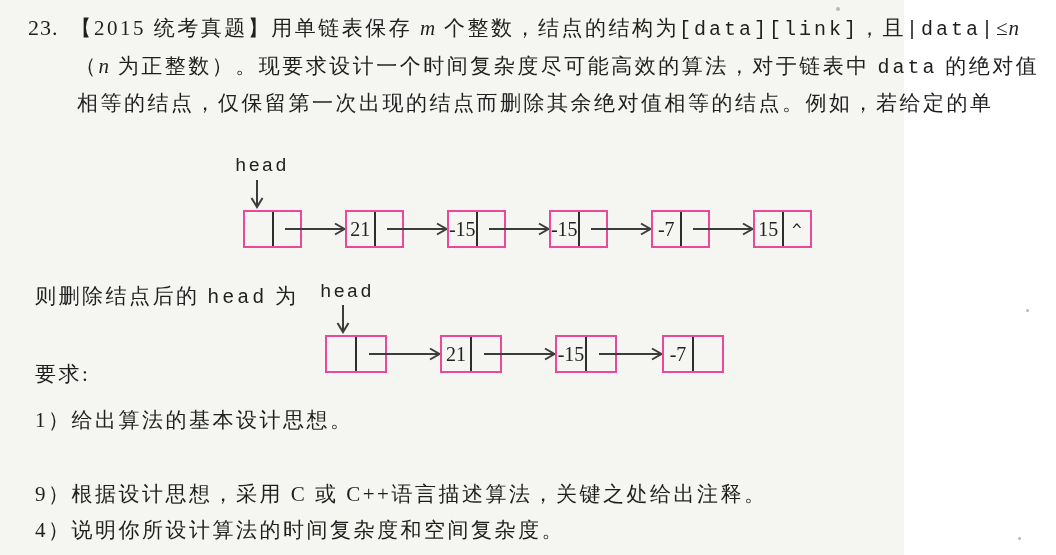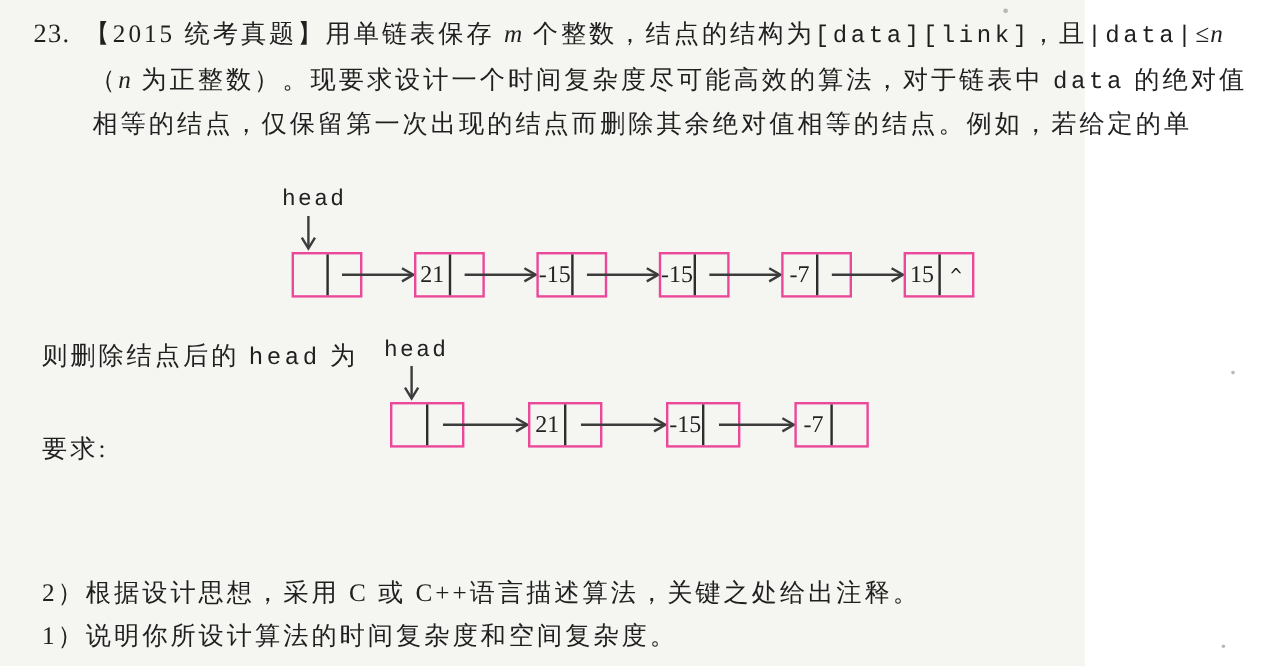--- a/index.html
+++ b/index.html
@@ -160,24 +160,27 @@
 
     <div class="node" style="left:352px;">
       <span class="cell data">-7</span>
       <span class="cell link"></span>
     </div>
   </div>
 
   <div class="line" style="left:35px; top:348px;margin-top:12px;">
     <span>要求:</span>
   </div>
+  <div class="line" style="left:35px; top:406px;">
+    <span>1）给出算法的基本设计思想。</span>
+  </div>
   <div class="line" style="left:35px; top:480px;">
-    <span>2）根据设计思想，采用 C 或 C++语言描述算法，关键之处给出注释。</span>
+    <span>9）根据设计思想，采用 C 或 C++语言描述算法，关键之处给出注释。</span>
   </div>
   <div class="line" style="left:35px; top:516px;">
-    <span>1）说明你所设计算法的时间复杂度和空间复杂度。</span>
+    <span>4）说明你所设计算法的时间复杂度和空间复杂度。</span>
   </div>
 
   <div class="speck" style="left:836px; top:7px; width:4px; height:4px;"></div>
   <div class="speck" style="left:1026px; top:309px; width:3px; height:3px;"></div>
   <div class="speck" style="left:1018px; top:537px; width:3px; height:3px;"></div>
 
 </div>
 
 </body></html>

